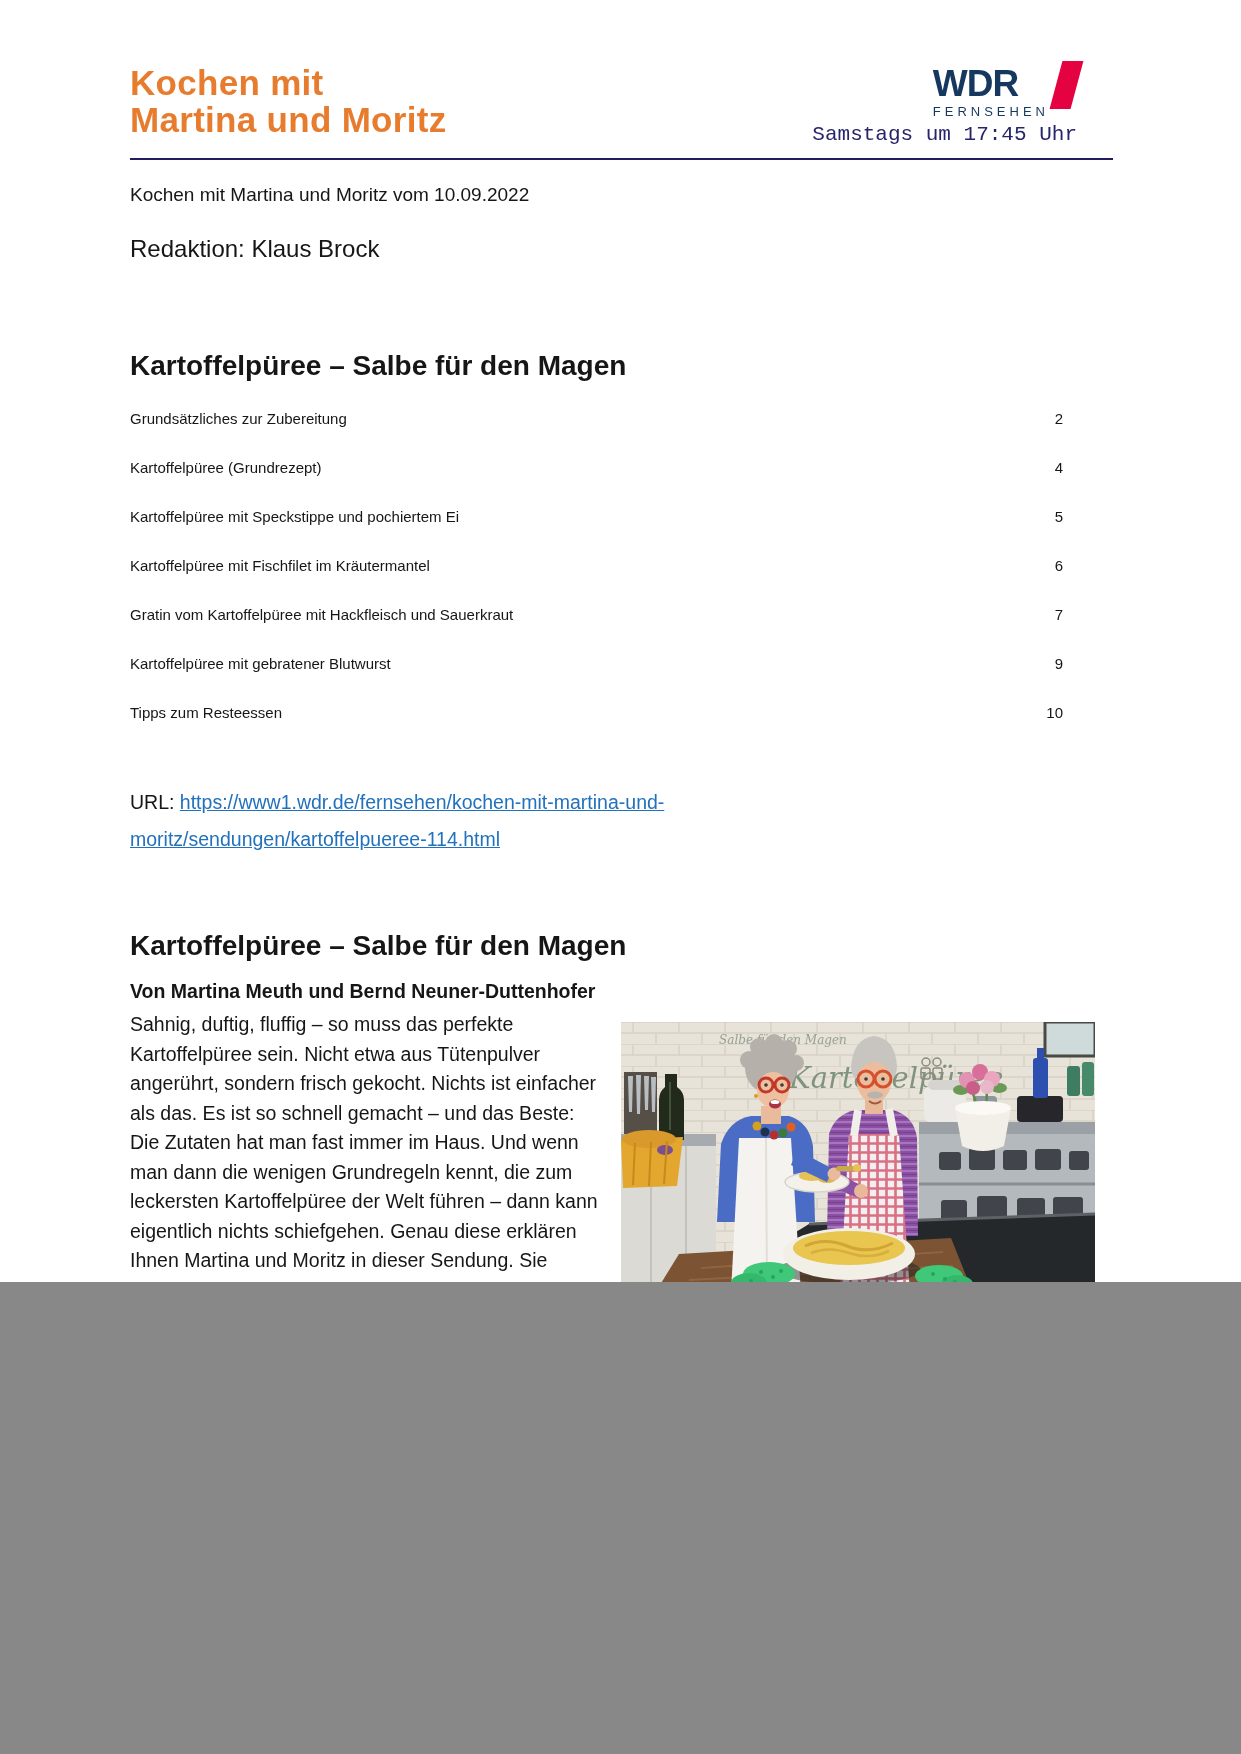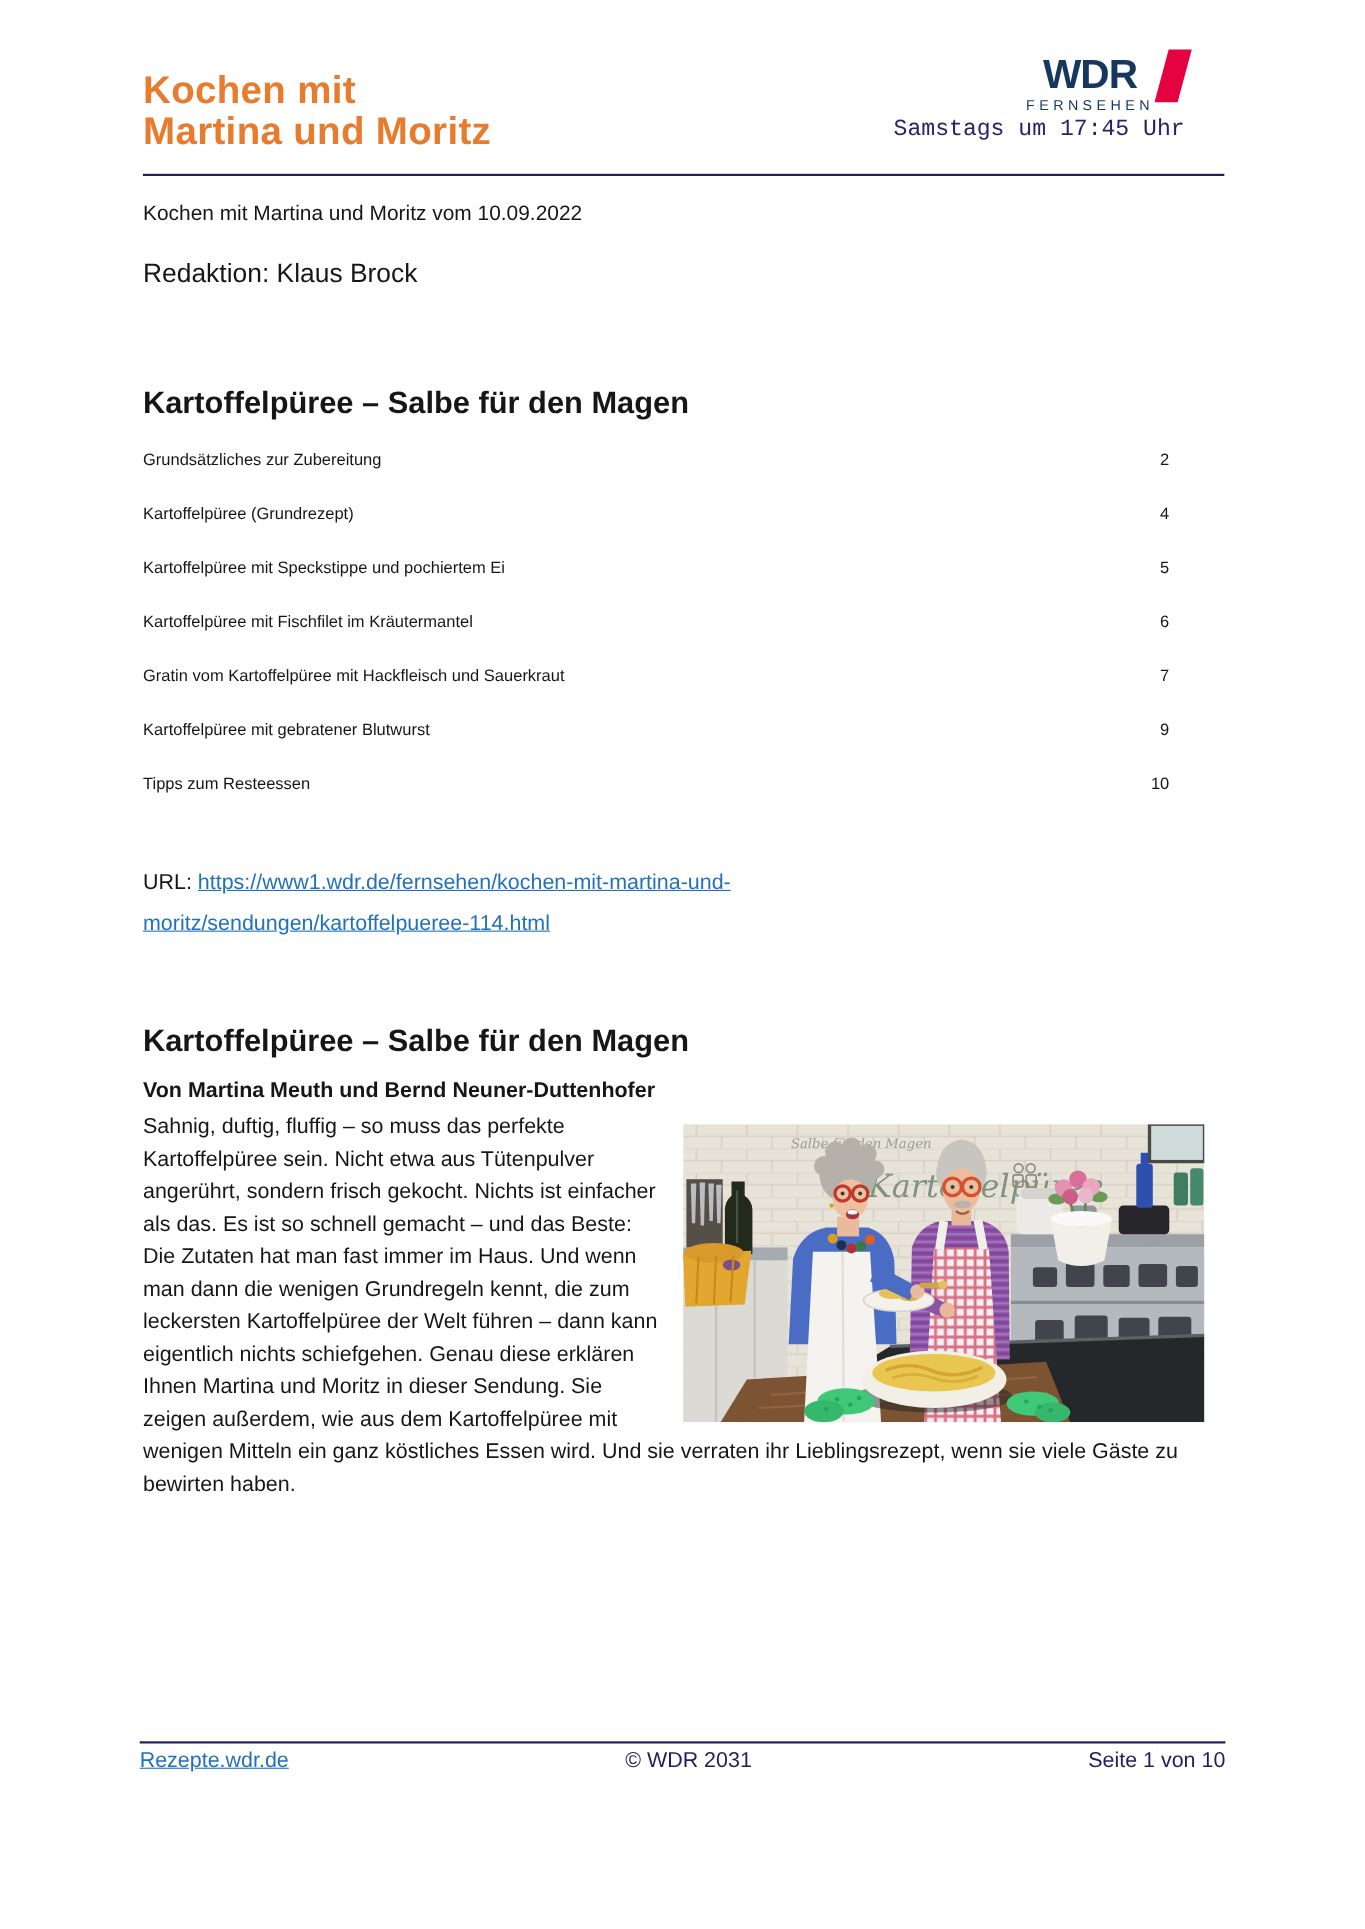--- a/index.html
+++ b/index.html
@@ -1,27 +1,27 @@
 <!DOCTYPE html>
 <html lang="de"><head>
 <meta charset="utf-8">
 <style>
   * { margin:0; padding:0; box-sizing:border-box; }
   html,body { background:#888; }
   .page {
-    position:relative; width:1241px; height:1754px; margin:0 auto;
+    position:relative; width:1241px; height:1282px; margin:0 auto;
     background:#ffffff; overflow:hidden;
     font-family:"Liberation Sans", sans-serif; color:#161616;
   }
   .content { padding:0 128px 0 130px; }
 
   
   .brand-logo { padding-top:64px; font-size:35px; line-height:37px;
     font-weight:bold; color:#E87C2E; letter-spacing:0.3px; }
-  .wdr-block { position:absolute; top:52px; right:164px; text-align:center; }
+  .wdr-block { position:absolute; top:68px; right:164px; text-align:left; }
   .wdr-row { display:flex; justify-content:flex-end; align-items:flex-start; }
   .wdr-text { font-size:37px; line-height:32px; font-weight:bold;
     color:#16375E; letter-spacing:-1px; }
   .wdr-sub { font-size:13px; letter-spacing:4px; color:#16375E; margin-top:4px; }
   .wdr-red { width:21px; height:48px; background:#E40340;
     transform:skewX(-15deg); margin-left:7px; margin-top:-7px; }
   .wdr-time { font-size:21px; color:#26246B; margin-top:4px; white-space:nowrap;font-family:Liberation Mono, monospace; }
   .header-rule { margin-top:20px; border-top:2px solid #221D5E; }
 
   .episode-line { margin-top:22px; font-size:19px; line-height:26px; }

